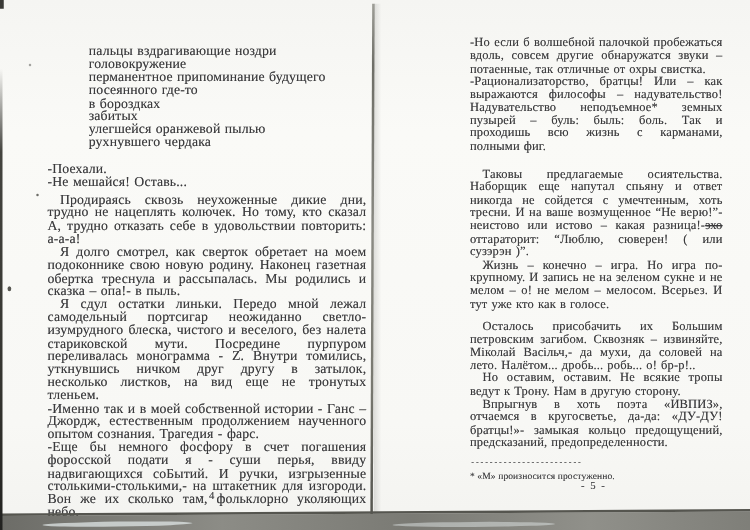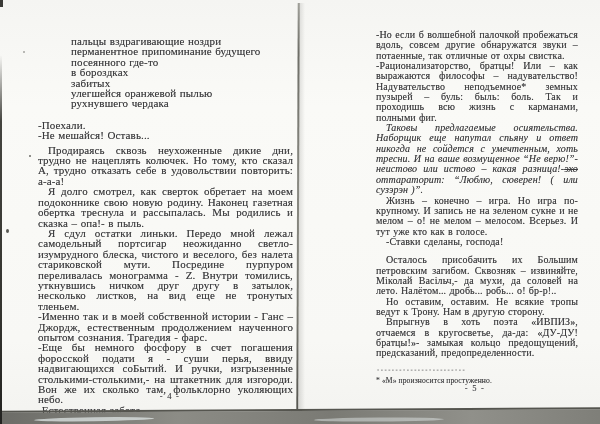--- a/index.html
+++ b/index.html
@@ -12,21 +12,21 @@
   }
   .text-col{position:absolute;text-align:justify;letter-spacing:.12px;word-spacing:.6px;
     text-shadow:0 0 .5px rgba(55,55,58,.55);}
   .left-col{left:38px;top:36px;width:255px;font-size:11px;line-height:10.4px;}
   .right-col{left:376px;top:30px;width:202px;font-size:10px;line-height:10.35px;}
   p{margin:0;}
   .indent{text-indent:10px;}
   .poem{margin-left:33px;margin-bottom:11px;text-align:left;}
   .poem div{white-space:nowrap;}
   .dialogue{margin-bottom:4px;text-align:left;}
-  .gap-sm{margin-top:0;font-style:italic;}
+  .gap-sm{margin-top:12px;}
   .gap-md{margin-top:8px;}
   .struck{text-decoration:line-through;}
   .pagenum{position:absolute;font-size:8.6px;letter-spacing:1.2px;color:#46464a;
     width:60px;text-align:center;text-shadow:0 0 .5px rgba(55,55,58,.5);}
   .pagenum-left{left:140px;top:391px;}
   .pagenum-right{left:445px;top:383px;}
   .footnote-block{position:absolute;left:376px;top:367px;width:202px;color:#3e3e40;}
   .footnote-rule{font-family:"DejaVu Sans Mono",monospace;font-size:7px;line-height:7px;
     letter-spacing:-.5px;color:#38383a;}
   .footnote-text{font-size:7.6px;line-height:9px;margin-top:2px;letter-spacing:.1px;
@@ -51,20 +51,21 @@
   .speck3{left:23px;top:51px;width:2px;height:2px;opacity:.6;}
 </style>
 </head>
 <body>
 
 <div class="scan">
 
   <div class="text-col left-col">
     <div class="poem">
       <div>пальцы вздрагивающие ноздри</div>
+      <div>головокружение</div>
       <div>перманентное припоминание будущего</div>
       <div>посеянного где-то</div>
       <div>в бороздках</div>
       <div>забитых</div>
       <div>улегшейся оранжевой пылью</div>
       <div>рухнувшего чердака</div>
     </div>
     <div class="dialogue">
       <div>-Поехали.</div>
       <div>-Не мешайся!  Оставь...</div>
@@ -79,21 +80,20 @@
   <div class="pagenum pagenum-left">- 4 -</div>
 
   <div class="gutter"></div>
   <div class="gutter-shade"></div>
 
   <div class="text-col right-col">
     <p>-Но если б волшебной палочкой пробежаться вдоль, совсем другие обнаружатся звуки –потаенные, так отличные от охры свистка.</p>
     <p>-Рационализаторство, братцы! Или – как выражаются философы – надувательство!    Надувательство неподъемное* земных пузырей – буль: быль: боль. Так и проходишь всю жизнь с карманами,   полными фиг.</p>
     <p class="indent gap-sm"><span>Таковы предлагаемые осиятельства.  Наборщик еще напутал спьяну и ответ никогда не сойдется с умечтенным, хоть тресни. И на ваше возмущенное “Не верю!”- неистово или истово – какая разница!-</span><span class="struck">эхо</span><span> оттараторит: “Люблю, сюверен!  ( или сузэрэн )”.</span></p>
     <p class="indent">Жизнь – конечно – игра. Но игра  по-крупному. И запись не на зеленом сукне и не мелом – о! не мелом – мелосом.  Всерьез.  И тут уже кто как в голосе.</p>
-    <p class="indent">-Ставки сделаны, господа!</p>
     <p class="indent gap-md">Осталось присобачить их Большим петровским загибом. Сквозняк – извиняйте, Міколай Васільч,- да мухи, да соловей на лето. Налётом... дробь... робь... о! бр-р!..</p>
     <p class="indent">Но оставим, оставим. Не всякие тропы ведут к Трону. Нам в другую сторону.</p>
     <p class="indent">Впрыгнув в хоть поэта «ИВПИЗ», отчаемся в кругосветье, да-да: «ДУ-ДУ! братцы!»- замыкая кольцо предощущений, предсказаний, предопределенности.</p>
   </div>
   <div class="footnote-block">
     <div class="footnote-rule">------------------------</div>
     <div class="footnote-text">* «М» произносится простуженно.</div>
   </div>
   <div class="pagenum pagenum-right">- 5 -</div>
 

